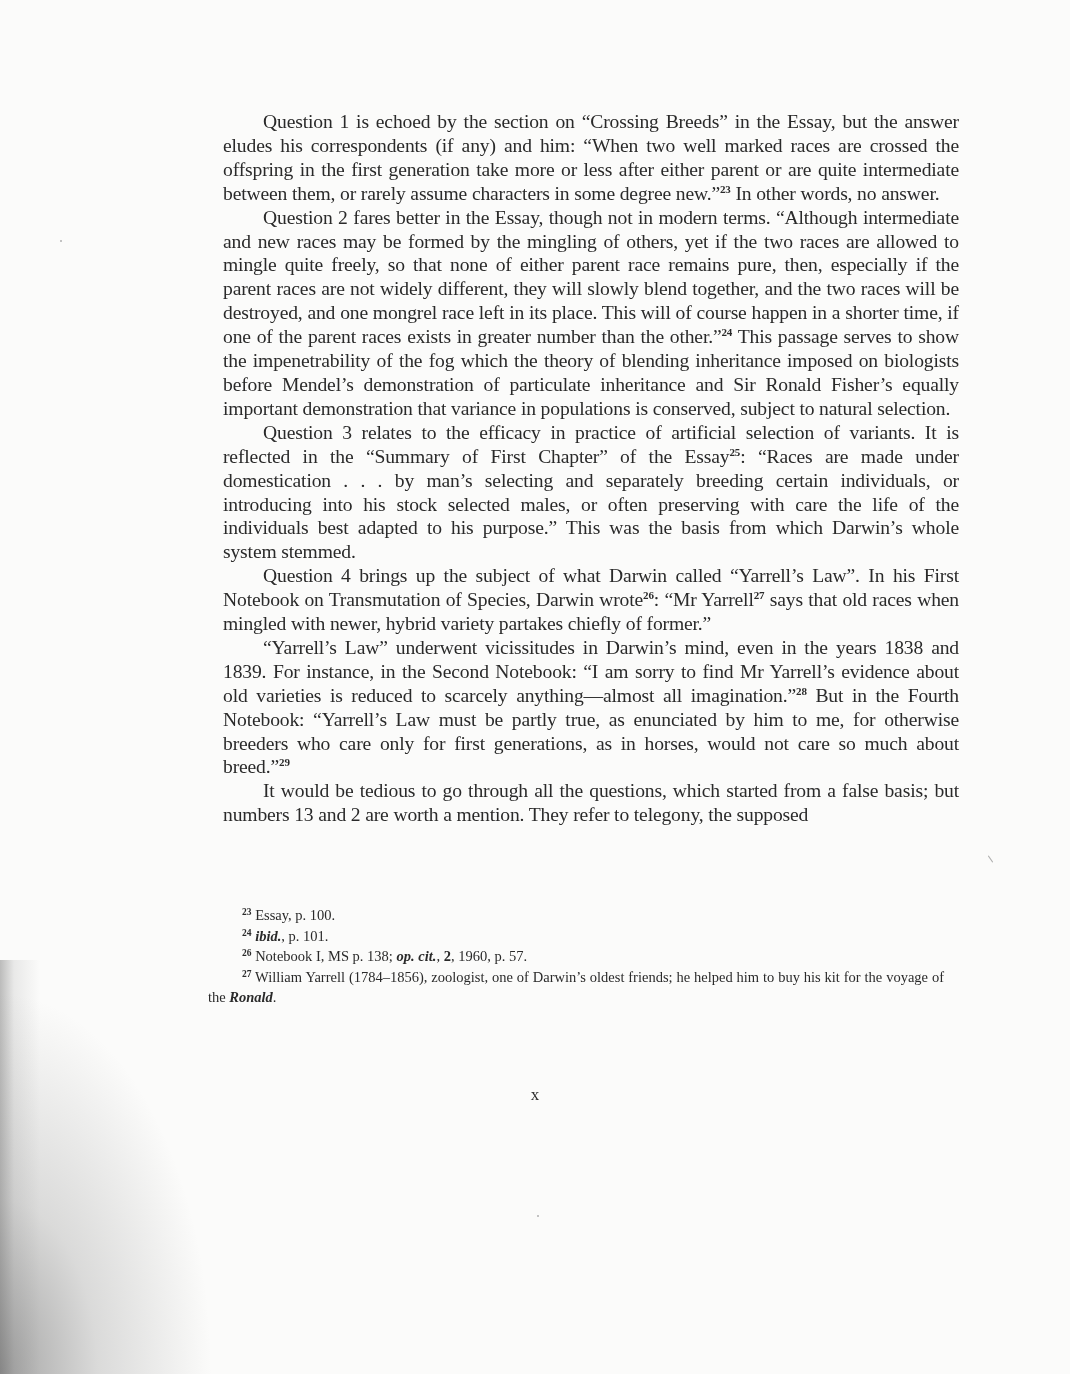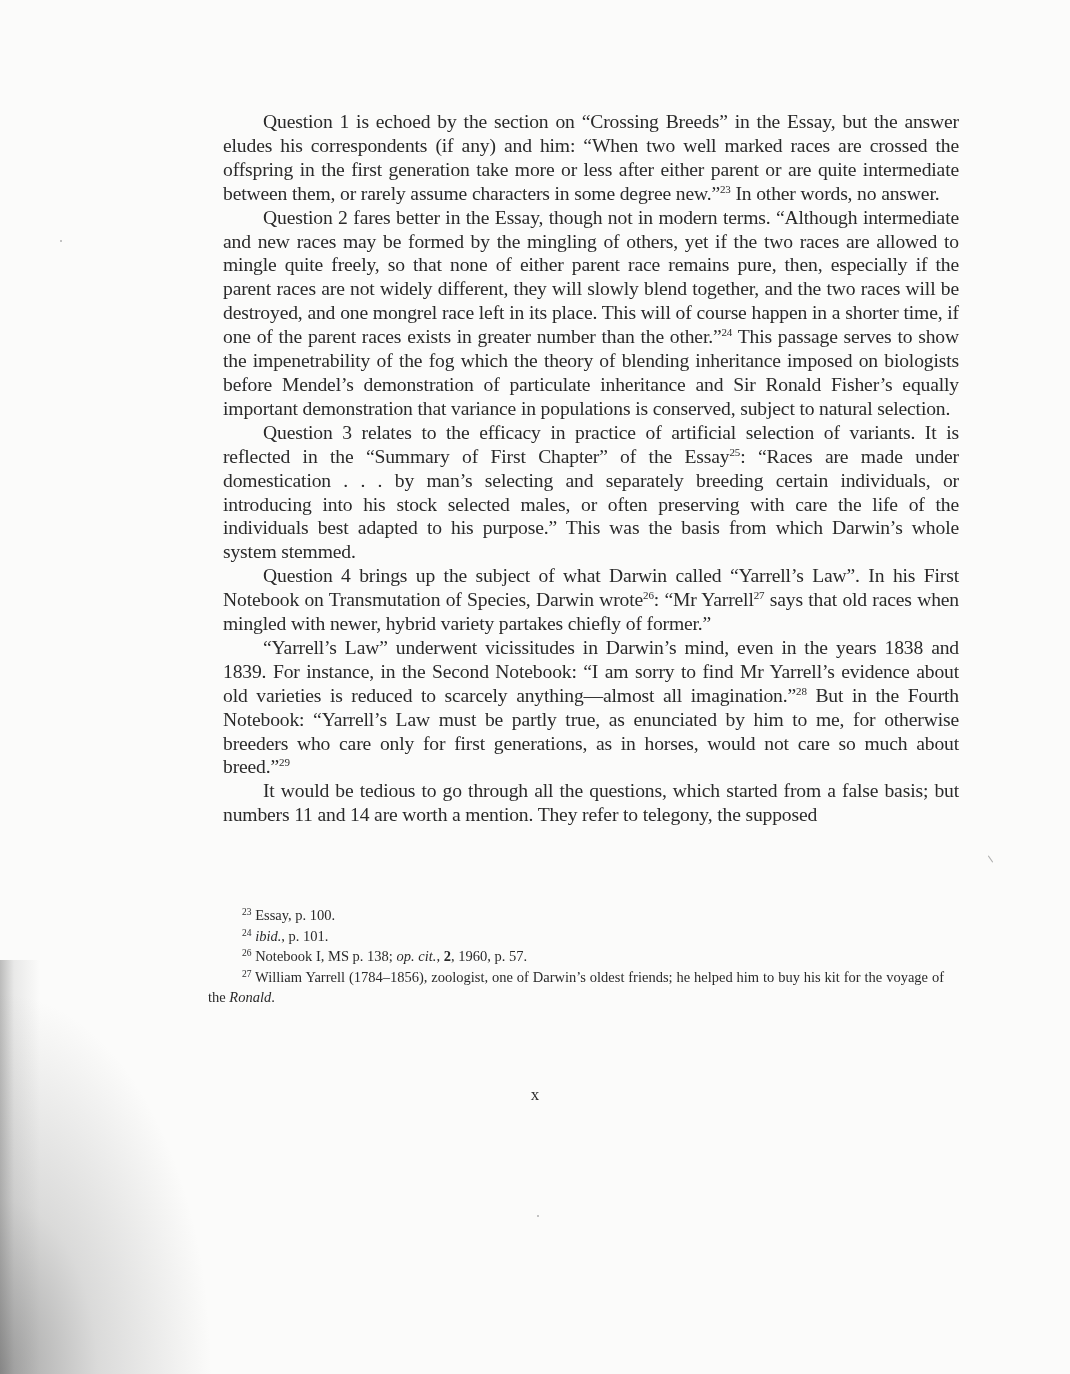--- a/index.html
+++ b/index.html
@@ -16,49 +16,49 @@
       linear-gradient(to right, rgba(110,110,110,0.45) 0px, rgba(150,150,150,0.18) 14px, rgba(255,255,255,0) 40px);
     pointer-events: none;
   }
   .speck { position: absolute; background: #b0b0b0; width: 2px; height: 2px; border-radius: 1px; }
   .main {
     position: absolute; left: 223px; top: 110px; width: 736px;
     font-size: 19.6px; line-height: 23.9px; text-align: justify;
     letter-spacing: -0.15px;
   }
   .main p { margin: 0; text-indent: 40px; }
-  sup { font-size: 11px; font-weight: normal; vertical-align: 7px; line-height: 0; }
+  sup { font-size: 11px; font-weight: bold; vertical-align: 7px; line-height: 0; }
   .notes {
     position: absolute; left: 208px; top: 905px; width: 736px;
     font-size: 14.5px; line-height: 20.6px; text-align: justify;
   }
   .notes p { margin: 0; text-indent: 34px; }
   .notes sup { font-size: 9.5px; vertical-align: 5px; }
   .folio {
     position: absolute; left: 0; width: 1070px; top: 1085px; text-align: center;
     font-size: 17px;
   }
-  i { font-style: italic; }
+  i { font-style: italic; font-weight: bold; }
   b { font-weight: bold; }
 </style>
 </head>
 <body>
 
 <div class="scan-shadow"></div>
 <div class="speck" style="left:60px;top:240px;"></div>
 <div class="speck" style="left:990px;top:855px;width:1px;height:8px;transform:rotate(-35deg);"></div>
 <div class="speck" style="left:537px;top:1215px;"></div>
 
 <div class="main">
   <p>Question 1 is echoed by the section on “Crossing Breeds” in the Essay, but the answer eludes his correspondents (if any) and him: “When two well marked races are crossed the offspring in the first generation take more or less after either parent or are quite intermediate between them, or rarely assume characters in some degree new.”<sup>23</sup> In other words, no answer.</p>
   <p>Question 2 fares better in the Essay, though not in modern terms. “Although intermediate and new races may be formed by the mingling of others, yet if the two races are allowed to mingle quite freely, so that none of either parent race remains pure, then, especially if the parent races are not widely different, they will slowly blend together, and the two races will be destroyed, and one mongrel race left in its place. This will of course happen in a shorter time, if one of the parent races exists in greater number than the other.”<sup>24</sup> This passage serves to show the impenetrability of the fog which the theory of blending inheritance imposed on biologists before Mendel’s demonstration of particulate inheritance and Sir Ronald Fisher’s equally important demonstration that variance in populations is conserved, subject to natural selection.</p>
   <p>Question 3 relates to the efficacy in practice of artificial selection of variants. It is reflected in the “Summary of First Chapter” of the Essay<sup>25</sup>: “Races are made under domestication . . . by man’s selecting and separately breeding certain individuals, or introducing into his stock selected males, or often preserving with care the life of the individuals best adapted to his purpose.” This was the basis from which Darwin’s whole system stemmed.</p>
   <p>Question 4 brings up the subject of what Darwin called “Yarrell’s Law”. In his First Notebook on Transmutation of Species, Darwin wrote<sup>26</sup>: “Mr Yarrell<sup>27</sup> says that old races when mingled with newer, hybrid variety partakes chiefly of former.”</p>
   <p>“Yarrell’s Law” underwent vicissitudes in Darwin’s mind, even in the years 1838 and 1839. For instance, in the Second Notebook: “I am sorry to find Mr Yarrell’s evidence about old varieties is reduced to scarcely anything—almost all imagination.”<sup>28</sup> But in the Fourth Notebook: “Yarrell’s Law must be partly true, as enunciated by him to me, for otherwise breeders who care only for first generations, as in horses, would not care so much about breed.”<sup>29</sup></p>
-  <p>It would be tedious to go through all the questions, which started from a false basis; but numbers 11 and 14 are worth a mention. They refer to telegony, the supposed</p>
+  <p>It would be tedious to go through all the questions, which started from a false basis; but numbers 13 and 2 are worth a mention. They refer to telegony, the supposed</p>
 </div>
 
 <div class="notes">
   <p><sup>23</sup> Essay, p. 100.</p>
   <p><sup>24</sup> <i>ibid.</i>, p. 101.</p>
   <p><sup>26</sup> Notebook I, MS p. 138; <i>op. cit.</i>, <b>2</b>, 1960, p. 57.</p>
   <p><sup>27</sup> William Yarrell (1784–1856), zoologist, one of Darwin’s oldest friends; he helped him to buy his kit for the voyage of the <i>Ronald</i>.</p>
 </div>
 
 <div class="folio">x</div>

